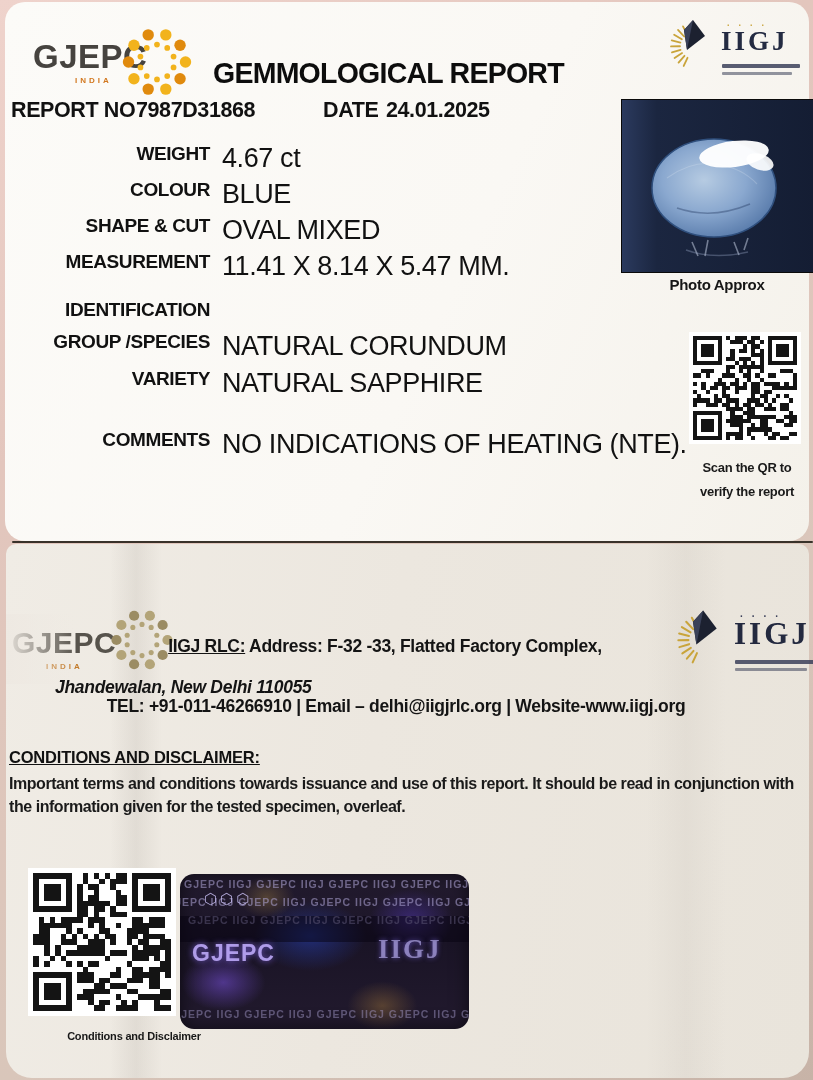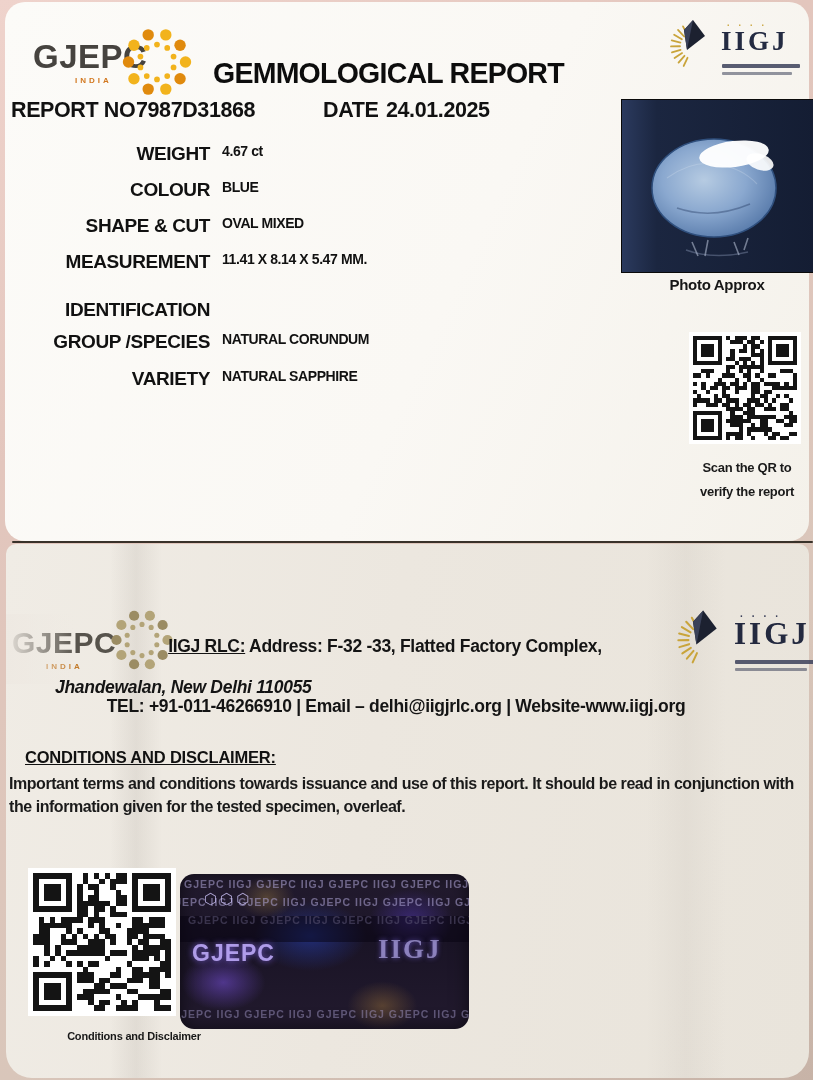--- a/index.html
+++ b/index.html
@@ -17,21 +17,21 @@
 
   
   .blk{color:#111;font-weight:bold;letter-spacing:-0.4px;}
 
   
   .gjepc-text{font-size:33px;font-weight:bold;color:#46433f;letter-spacing:0.5px;}
   .gjepc-sub{font-size:8px;font-weight:bold;color:#d2771e;letter-spacing:3px;}
   .title{margin:0;font-size:30px;font-weight:bold;color:#0d0d0d;letter-spacing:-0.8px;transform:scaleX(0.95);transform-origin:left center;white-space:nowrap;}
   .rep{font-size:21.5px;}
   .flabel{position:absolute;left:0;width:205px;text-align:right;font-size:19px;font-weight:bold;color:#111;letter-spacing:-0.4px;}
-  .fvalue{position:absolute;left:217px;font-size:14px;font-weight:bold;color:#111;letter-spacing:-0.4px;white-space:nowrap;}
+  .fvalue{position:absolute;left:217px;font-size:27px;font-weight:normal;color:#111;letter-spacing:-0.4px;white-space:nowrap;}
   .photo-frame{left:616px;top:97px;width:193px;height:172px;background:#18223a;border:1px solid #0a0a0a;}
   .photo-cap{left:604px;top:274px;width:216px;text-align:center;font-size:15px;font-weight:bold;color:#161616;letter-spacing:-0.3px;}
   .qrbox{background:#fff;}
   .qr-cap{text-align:center;font-size:13px;font-weight:bold;color:#1a1a1a;letter-spacing:-0.3px;}
 
   
   .iigj-word{font-family:"Liberation Serif", serif;font-weight:bold;color:#242b42;letter-spacing:3px;}
   .iigj-dots{letter-spacing:9px;color:#c9a43a;font-size:9px;font-weight:bold;}
   .microbar{background:#3c415a;border-radius:1px;opacity:0.85;}
 
@@ -142,20 +142,24 @@
     </div>
     <div class="abs" style="left:0;top:329px;width:600px;height:26px;">
       <span class="flabel">GROUP /SPECIES</span>
       <span class="fvalue">NATURAL CORUNDUM</span>
     </div>
     <div class="abs" style="left:0;top:366px;width:600px;height:26px;">
       <span class="flabel">VARIETY</span>
       <span class="fvalue">NATURAL SAPPHIRE</span>
     </div>
 
+    <div class="abs" style="left:0;top:427px;width:700px;height:26px;">
+      <span class="flabel">COMMENTS</span>
+      <span class="fvalue">NO INDICATIONS OF HEATING (NTE).</span>
+    </div>
 
     <div class="abs photo-frame">
       <svg viewBox="0 0 193 172" width="193" height="172">
         <defs>
           <linearGradient id="pbg" x1="0" y1="0" x2="1" y2="0">
             <stop offset="0" stop-color="#2b3a5e"></stop>
               <stop offset="0.18" stop-color="#1b2640"></stop>
               <stop offset="1" stop-color="#141d33"></stop>
           </linearGradient>
           <radialGradient id="gem" cx="0.42" cy="0.42" r="0.75">
@@ -557,21 +561,21 @@
             <line x1="34.09812350338589" y1="16.41691518555122" x2="30.012209005729968" y2="8.39785646785591" stroke="#c9a43a" stroke-width="1.8" stroke-linecap="round"></line>
     <polygon points="40,2 52,18 34,32 31,12" fill="#1c2130"></polygon>
     <polygon points="40,2 31,12 34,32" fill="#3a4158"></polygon>
   </svg></span>
       <span class="abs iigj-dots" style="left:86px;top:2px;font-size:10px;color:#3c415a;">....</span>
       <span class="abs iigj-word" style="left:80px;top:10px;font-size:31px;color:#23293f;">IIGJ</span>
       <span class="abs microbar" style="left:81px;top:54px;width:80px;height:4px;"></span>
       <span class="abs microbar" style="left:81px;top:62px;width:72px;height:3px;opacity:0.55;"></span>
     </div>
 
-    <div class="abs disc-h" style="left:19px;top:204px;">CONDITIONS AND DISCLAIMER:</div>
+    <div class="abs disc-h" style="left:3px;top:204px;">CONDITIONS AND DISCLAIMER:</div>
     <div class="abs disc-p" style="left:3px;top:228px;width:800px;">Important terms and conditions towards issuance and use of this report. It should be read in conjunction with the information given for the tested specimen, overleaf.</div>
 
     <div class="abs qrbox" id="qrBottom" style="left:22px;top:324px;width:148px;height:148px;"><svg viewBox="-1 -1 27 27" width="100%" height="100%" shape-rendering="crispEdges" fill="#141414">
           <rect x="-1" y="-1" width="27" height="27" fill="#ffffff"></rect>
           <rect x="0" y="0" width="1" height="1"></rect>
           <rect x="1" y="0" width="1" height="1"></rect>
           <rect x="2" y="0" width="1" height="1"></rect>
           <rect x="3" y="0" width="1" height="1"></rect>
           <rect x="4" y="0" width="1" height="1"></rect>
           <rect x="5" y="0" width="1" height="1"></rect>

